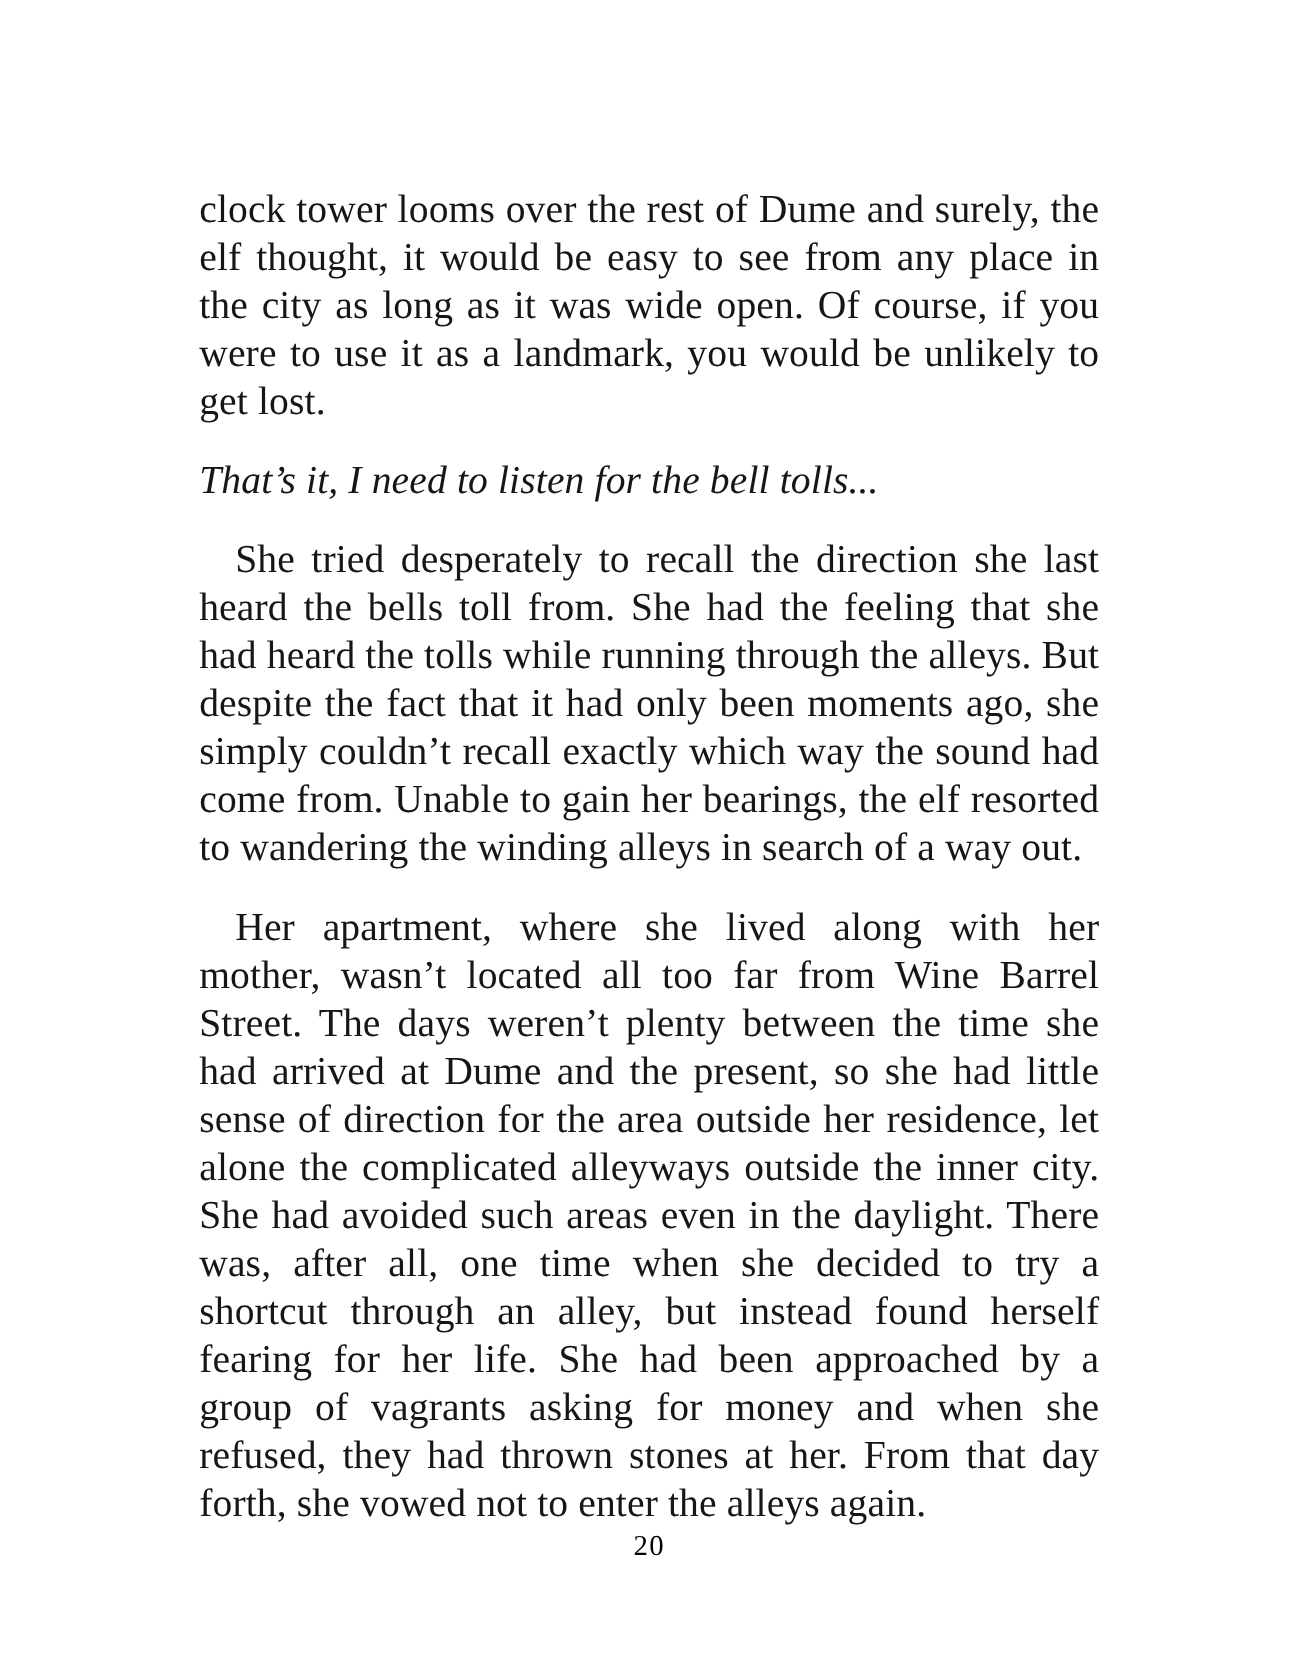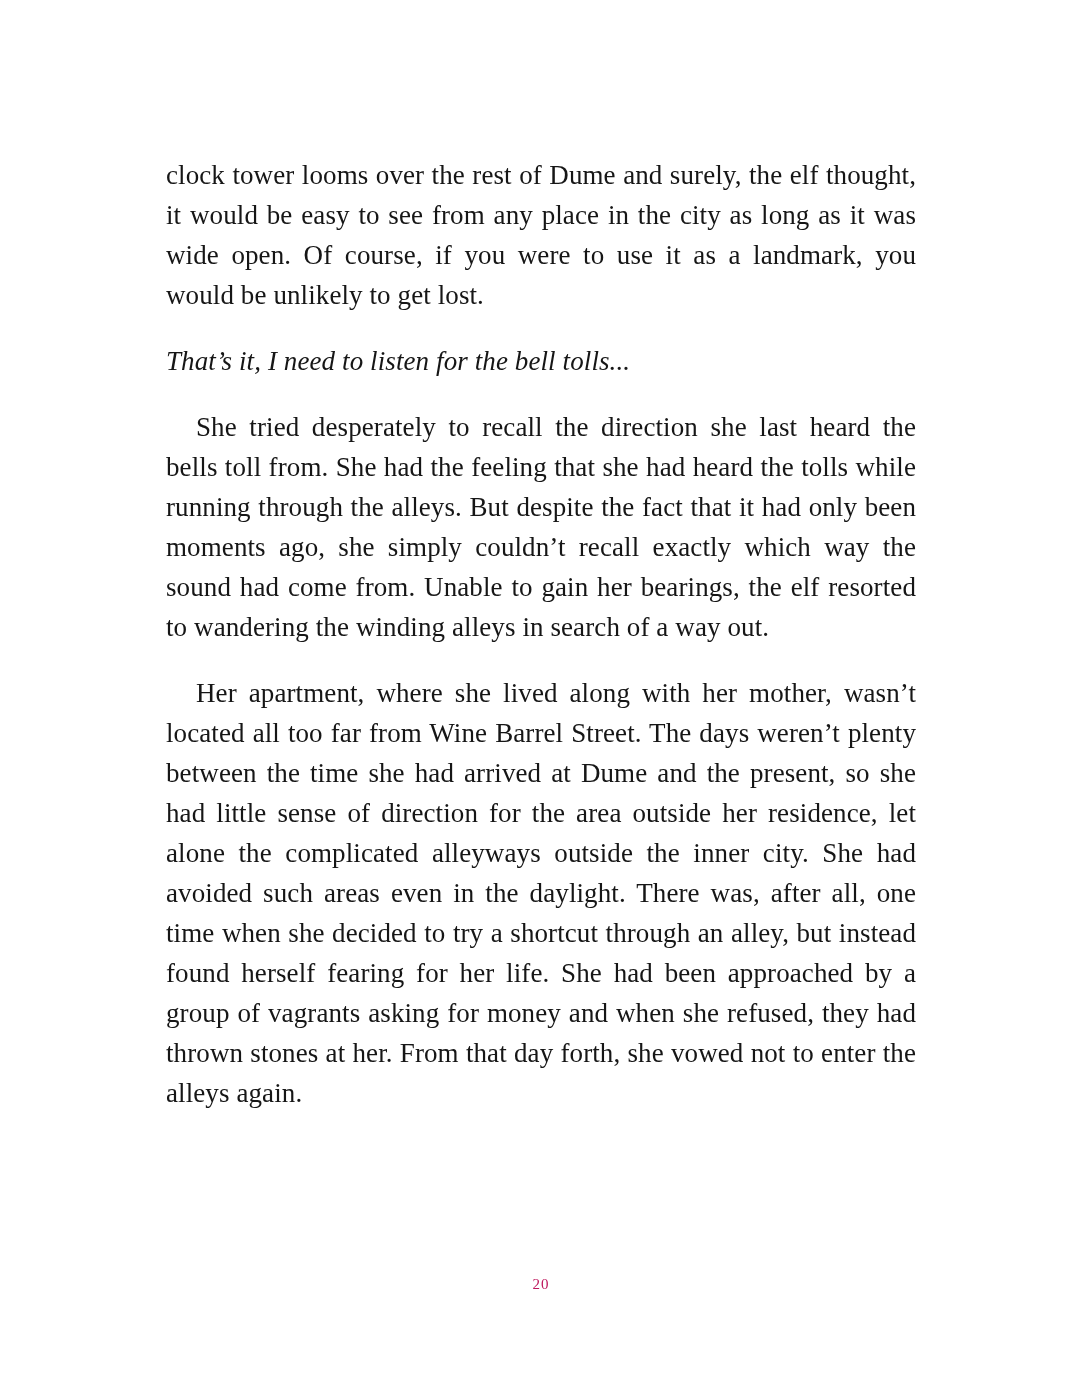--- a/index.html
+++ b/index.html
@@ -15,21 +15,21 @@
     color: #161616;
     overflow: hidden;
   }
   .text-block {
     position: absolute;
     left: 166px;
     top: 155px;
     width: 750px;
   }
   .para {
-    font-size: 27px;
+    font-size: 33px;
     line-height: 40px;
     text-align: justify;
     margin: 0 0 26px 0;
     letter-spacing: 0.1px;
   }
   .para.indented {
     text-indent: 30px;
   }
   .para.italic-line {
     font-style: italic;
@@ -39,23 +39,23 @@
   }
   .para:last-child {
     margin-bottom: 0;
   }
   .page-number {
     position: absolute;
     left: 166px;
     width: 750px;
     top: 1276px;
     text-align: center;
-    font-size: 15px;
+    font-size: 24px;
     letter-spacing: 1px;
-    color: #be185d;
+    color: #000000;
   }
 </style>
 </head>
 <body>
 
 <div class="text-block">
   <p class="para">clock tower looms over the rest of Dume and surely, the elf thought, it would be easy to see from any place in the city as long as it was wide open. Of course, if you were to use it as a landmark, you would be unlikely to get lost.</p>
   <p class="para italic-line">That’s it, I need to listen for the bell tolls...</p>
   <p class="para indented">She tried desperately to recall the direction she last heard the bells toll from. She had the feeling that she had heard the tolls while running through the alleys. But despite the fact that it had only been moments ago, she simply couldn’t recall exactly which way the sound had come from. Unable to gain her bearings, the elf resorted to wandering the winding alleys in search of a way out.</p>
   <p class="para indented">Her apartment, where she lived along with her mother, wasn’t located all too far from Wine Barrel Street. The days weren’t plenty between the time she had arrived at Dume and the present, so she had little sense of direction for the area outside her residence, let alone the complicated alleyways outside the inner city. She had avoided such areas even in the daylight. There was, after all, one time when she decided to try a shortcut through an alley, but instead found herself fearing for her life. She had been approached by a group of vagrants asking for money and when she refused, they had thrown stones at her. From that day forth, she vowed not to enter the alleys again.</p>

